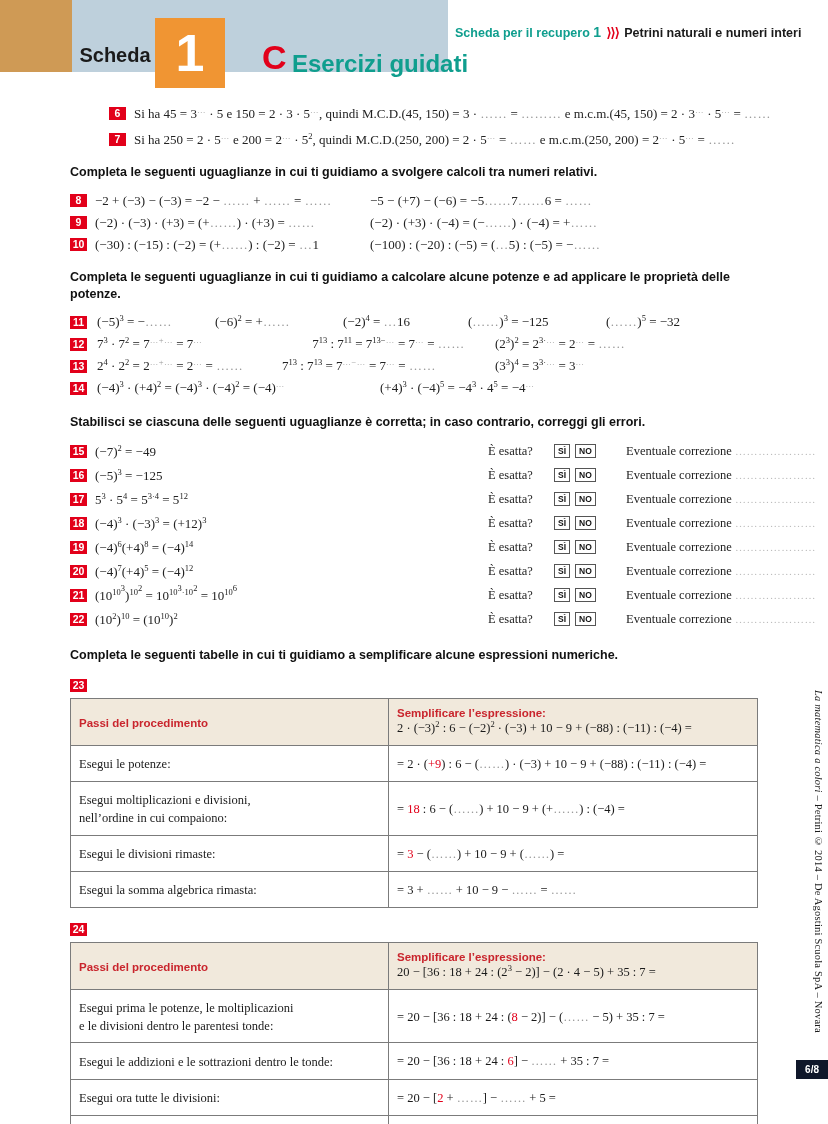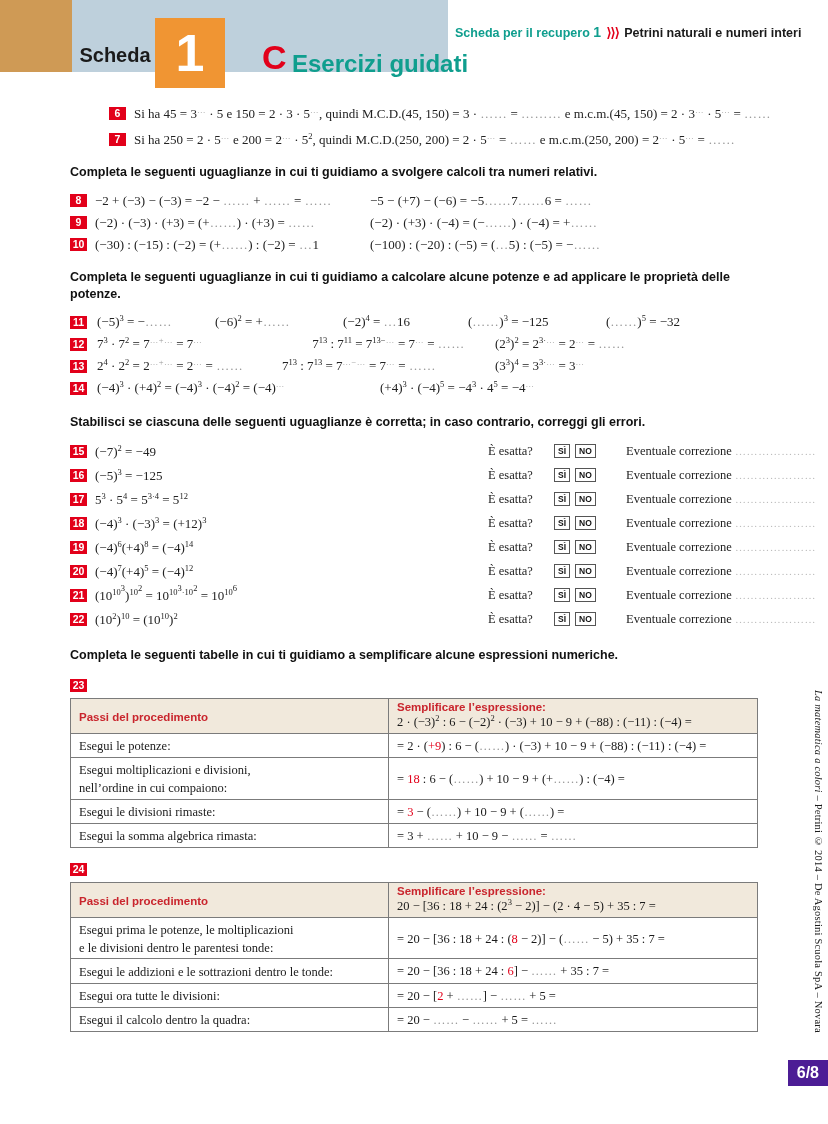--- a/index.html
+++ b/index.html
@@ -86,41 +86,41 @@
   }
   .tf-corr { font-family:"Liberation Serif", serif; font-size:12.5px; color:#222; white-space:nowrap; }
   .tf-corr .dots { color:#b9b9b9; letter-spacing:0.6px; font-size:11px; }
 
   
   .tbl-badge { margin: 12px 0 4px 70px; }
   table.proc {
     margin-left:70px; width: 688px; border-collapse:collapse;
     border:1px solid #7b7b7b; table-layout:fixed;
   }
-  table.proc td { border:1px solid #7b7b7b; padding:2px 8px; vertical-align:middle; }
+  table.proc td { border:1px solid #7b7b7b; padding:8px 8px; vertical-align:middle; }
   table.proc td.c1 { width:318px; }
   table.proc .hdr-cell { background:#f1e9dc; }
   .th-text { color:#c9252d; font-size:11.5px; font-weight:bold; font-family:"Liberation Sans", sans-serif; }
   .step-text { font-family:"Liberation Serif", serif; font-size:12.5px; color:#1a1a1a; line-height:1.3; }
   .expr-text { font-family:"Liberation Serif", serif; font-size:12.5px; color:#1a1a1a; line-height:1.45; }
   .expr-text sup { font-size:8.5px; vertical-align:super; line-height:0; }
 
   
   .sidebar {
     position:absolute; right:4px; top:690px;
     width:18px; height:370px;
     font-family:"Liberation Serif", serif; font-size:10.5px; color:#1a1a1a;
     writing-mode: vertical-rl; text-orientation: mixed;
     white-space:nowrap; letter-spacing:0.2px;
   }
   .sidebar .ital { font-style: italic; }
   .page-badge {
     position:absolute; right:0px; top:1060px;
-    background:#4c1d95; color:#ffffff; font-weight:bold;
-    font-size:16px; padding:4px 9px 4px 9px;
+    background:#0f172a; color:#ffffff; font-weight:bold;
+    font-size:10px; padding:4px 9px 4px 9px;
     font-family:"Liberation Sans", sans-serif;
   }
 </style>
 </head>
 <body>
 
 <div class="header">
   <div class="hdr-tan"></div>
   <div class="hdr-blue"></div>
   <div class="hdr-blue2"></div>

